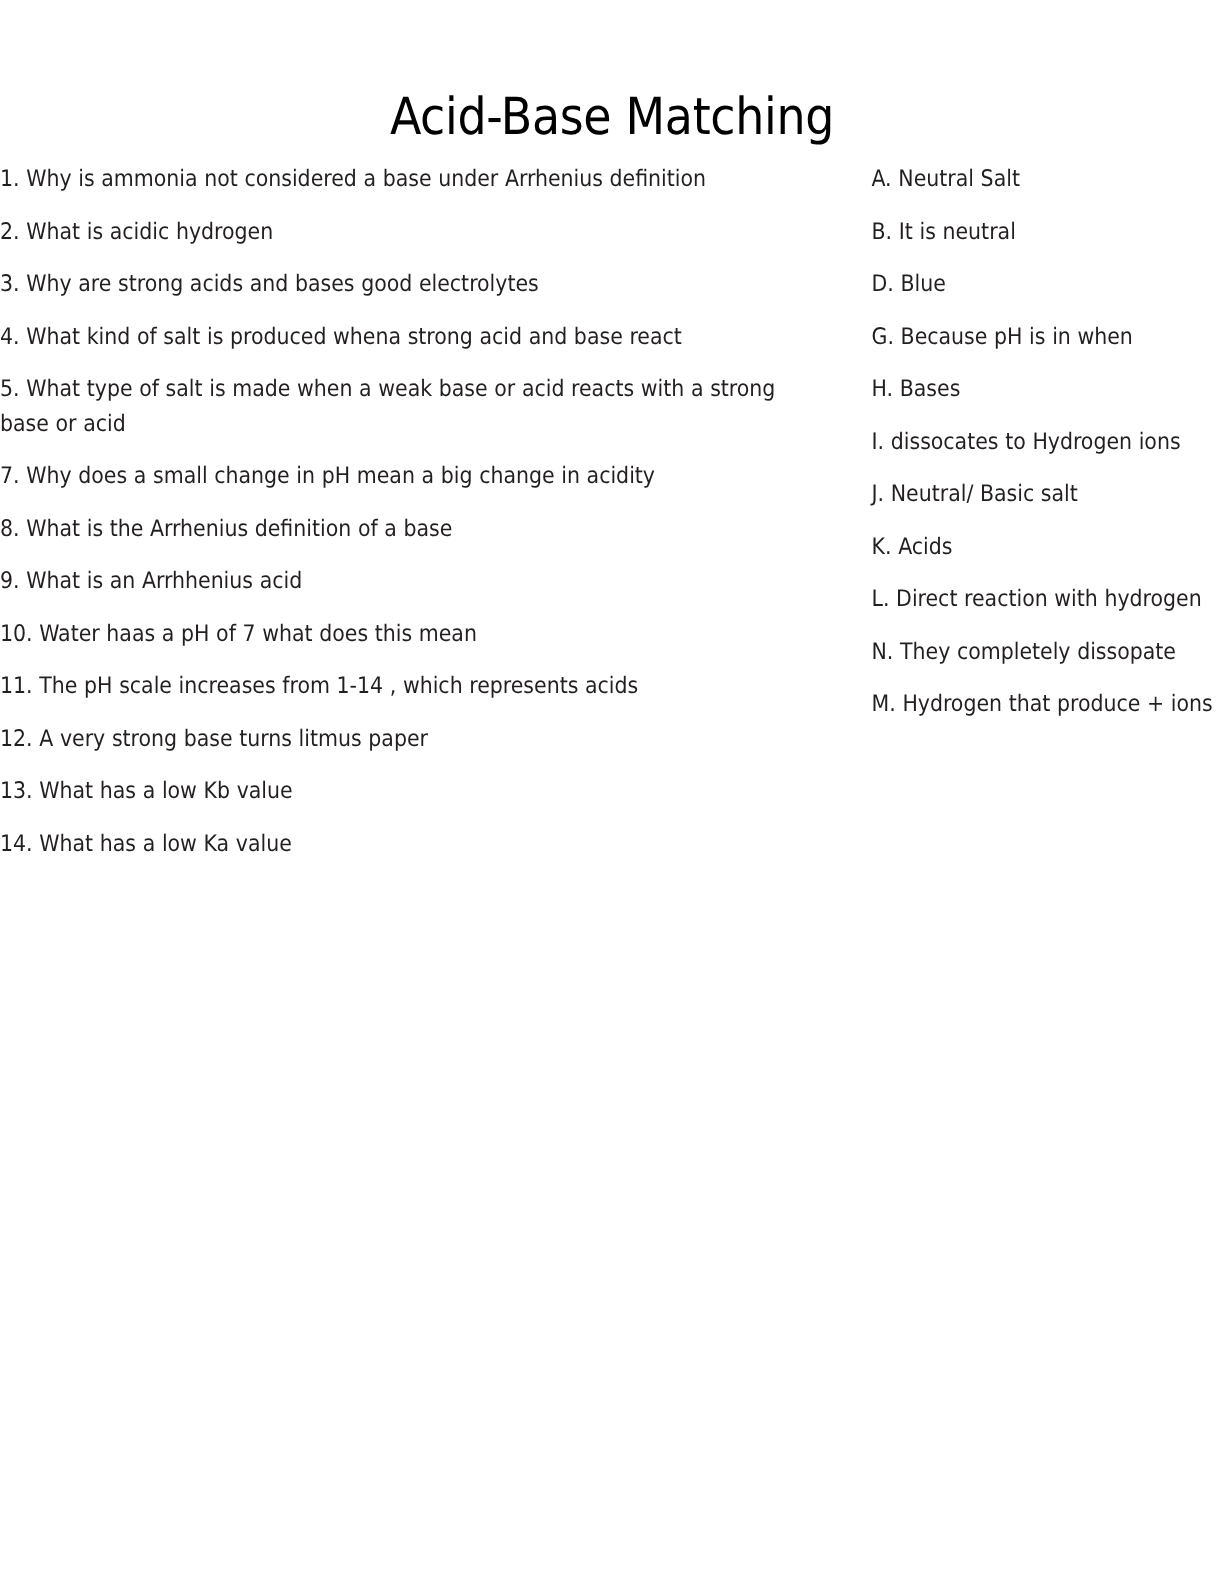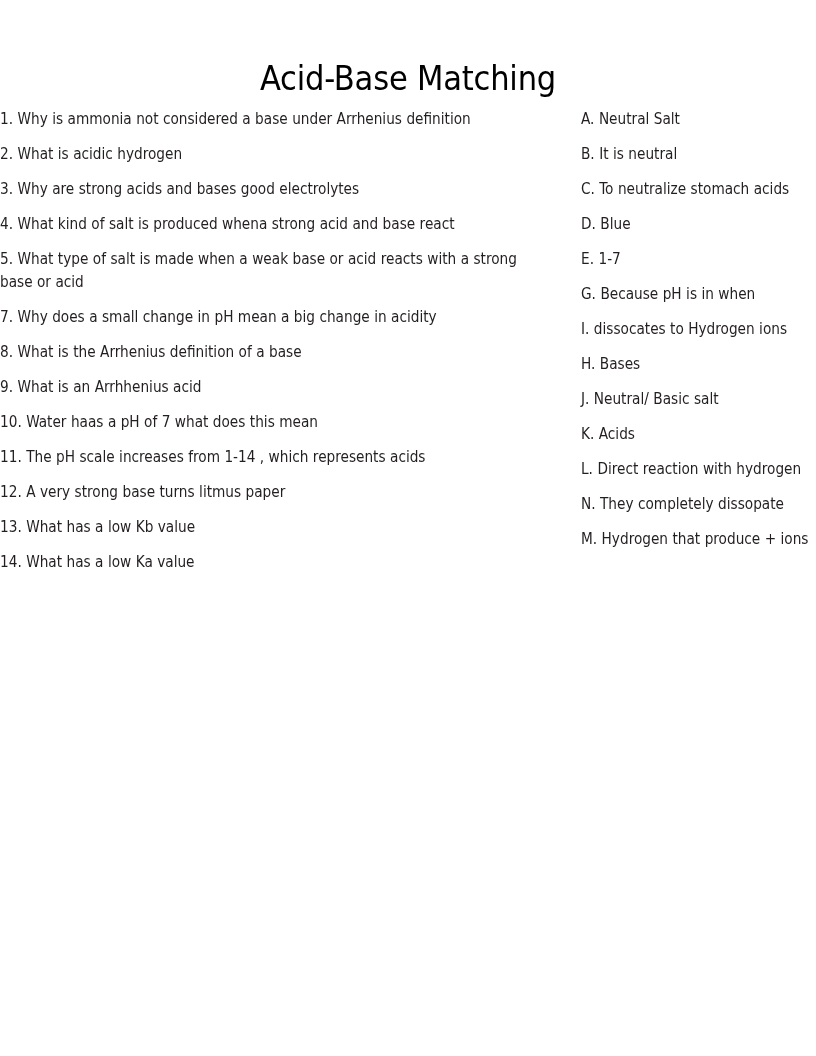--- a/index.html
+++ b/index.html
@@ -117,26 +117,24 @@
           <p class="match-item"><span class="marker">10.</span> <span class="text">Water haas a pH of 7 what does this mean</span></p>
           <p class="match-item"><span class="marker">11.</span> <span class="text">The pH scale increases from 1-14 , which represents acids</span></p>
           <p class="match-item"><span class="marker">12.</span> <span class="text">A very strong base turns litmus paper</span></p>
           <p class="match-item"><span class="marker">13.</span> <span class="text">What has a low Kb value</span></p>
           <p class="match-item"><span class="marker">14.</span> <span class="text">What has a low Ka value</span></p>
         </div>
 
       <div class="col col-answers" id="answers-column">
           <p class="match-item"><span class="marker">A.</span> <span class="text">Neutral Salt</span></p>
           <p class="match-item"><span class="marker">B.</span> <span class="text">It is neutral</span></p>
-          <p class="match-item"><span class="marker">C.</span> <span class="text">To neutralize stomach acids</span></p>
           <p class="match-item"><span class="marker">D.</span> <span class="text">Blue</span></p>
-          <p class="match-item"><span class="marker">E.</span> <span class="text">1-7</span></p>
           <p class="match-item"><span class="marker">G.</span> <span class="text">Because pH is in when</span></p>
+          <p class="match-item"><span class="marker">H.</span> <span class="text">Bases</span></p>
           <p class="match-item"><span class="marker">I.</span> <span class="text">dissocates to Hydrogen ions</span></p>
-          <p class="match-item"><span class="marker">H.</span> <span class="text">Bases</span></p>
           <p class="match-item"><span class="marker">J.</span> <span class="text">Neutral/ Basic salt</span></p>
           <p class="match-item"><span class="marker">K.</span> <span class="text">Acids</span></p>
           <p class="match-item"><span class="marker">L.</span> <span class="text">Direct reaction with hydrogen</span></p>
           <p class="match-item"><span class="marker">N.</span> <span class="text">They completely dissopate</span></p>
           <p class="match-item"><span class="marker">M.</span> <span class="text">Hydrogen that produce + ions</span></p>
         </div>
 
     </div>
   </div>
 

